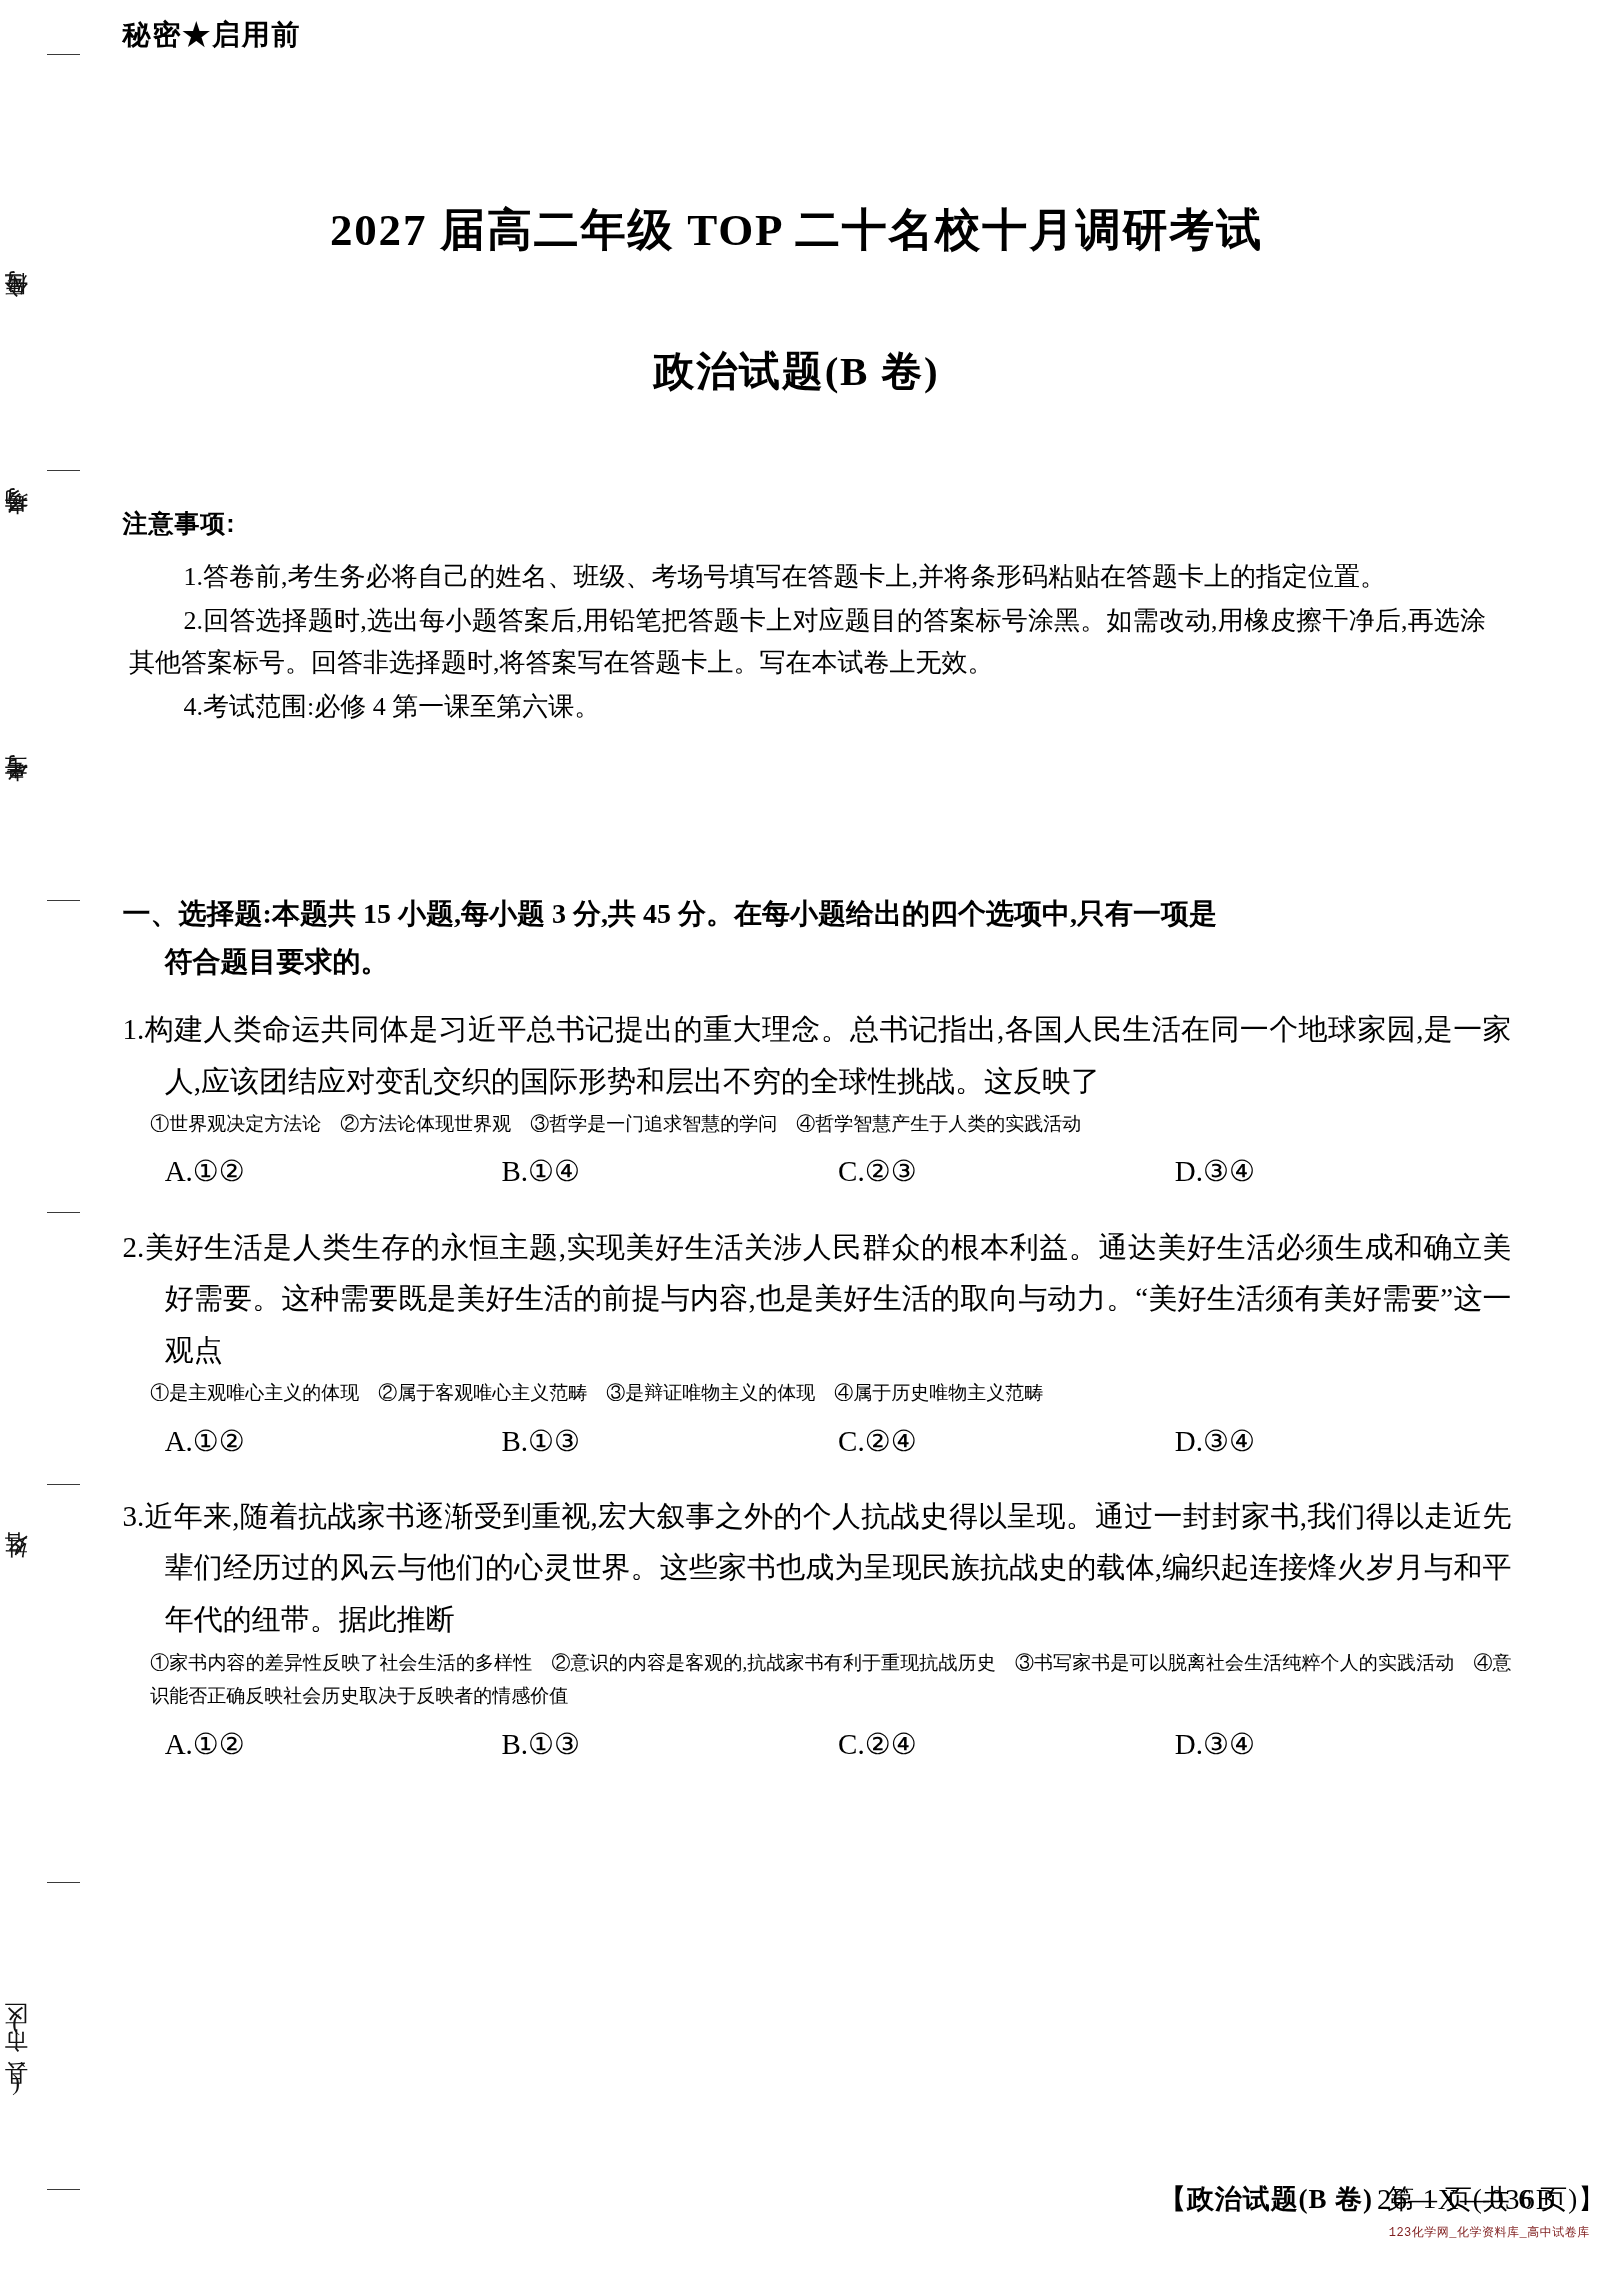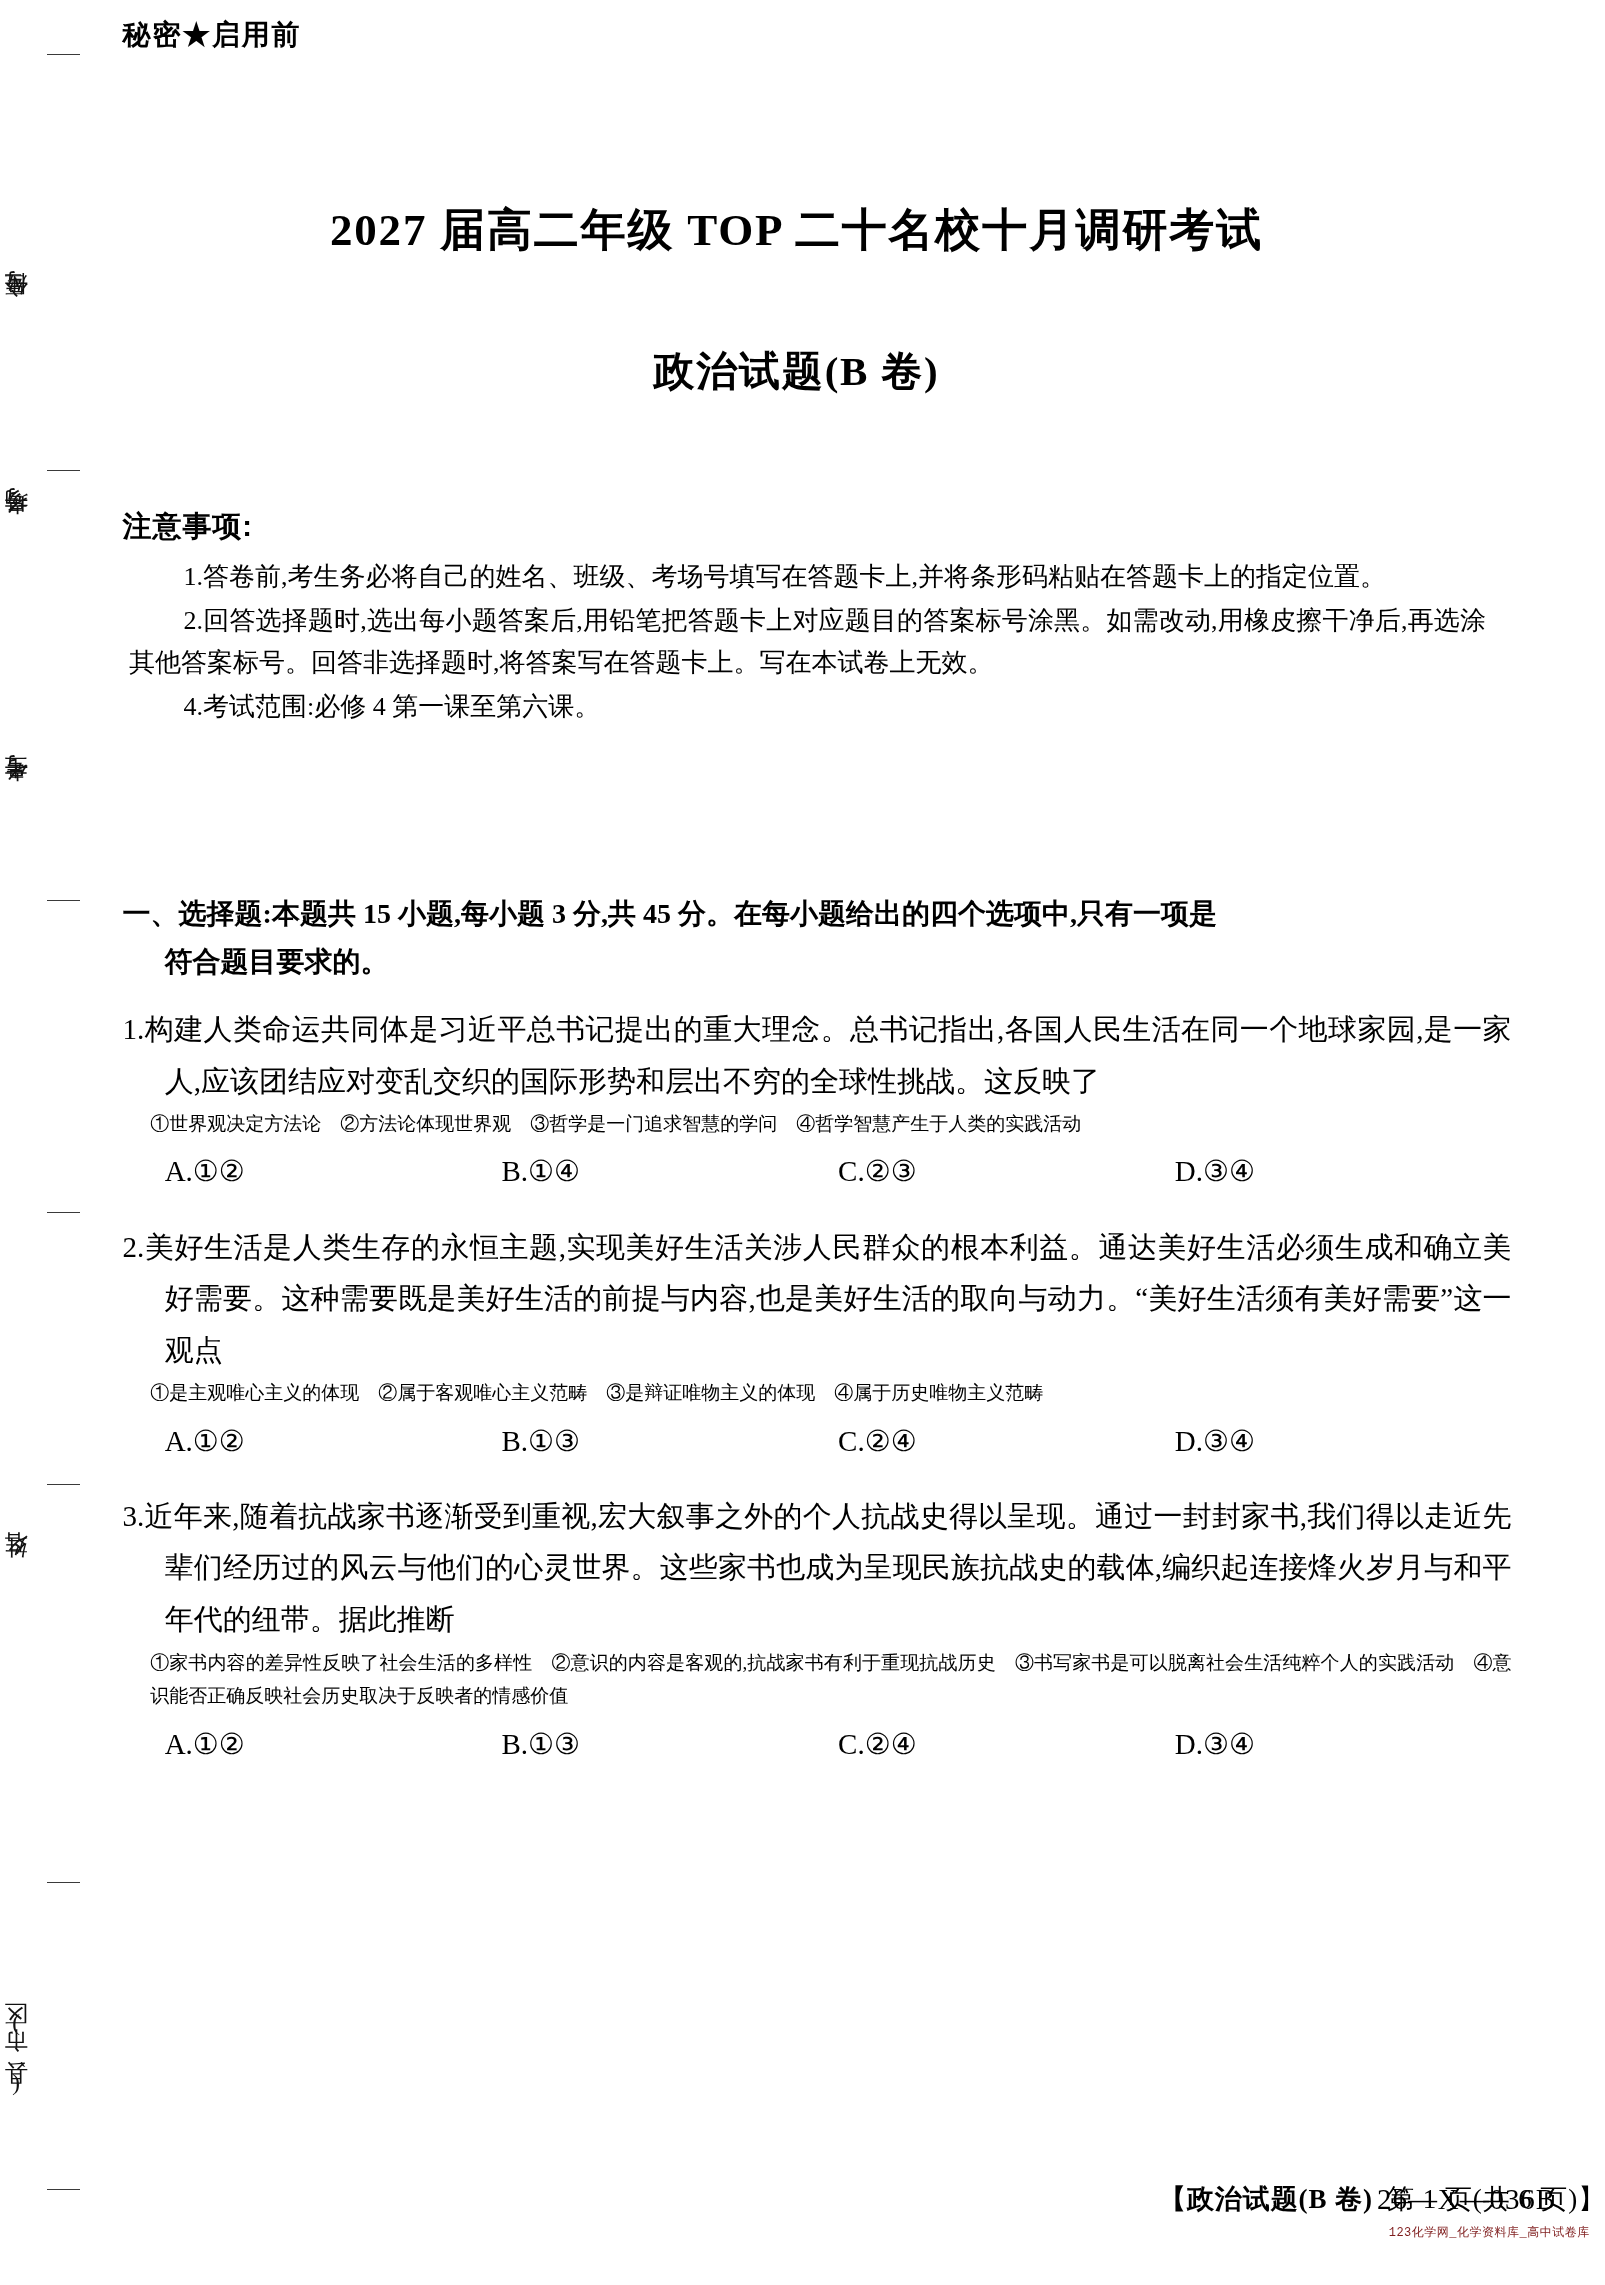--- a/index.html
+++ b/index.html
@@ -94,21 +94,21 @@
     font-size: 41px;
     letter-spacing: 1.8px;
   }
 
   .notes-heading {
     position: absolute;
     left: 22.6px;
     top: 507px;
     font-family: "Liberation Sans", "DejaVu Sans", sans-serif;
     font-weight: bold;
-    font-size: 29px;
+    font-size: 25px;
     letter-spacing: 0.9px;
   }
 
   .notes-body {
     position: absolute;
     left: 29px;
     top: 556px;
     width: 1357px;
     font-family: "Liberation Serif", "DejaVu Serif", serif;
     font-size: 26px;

